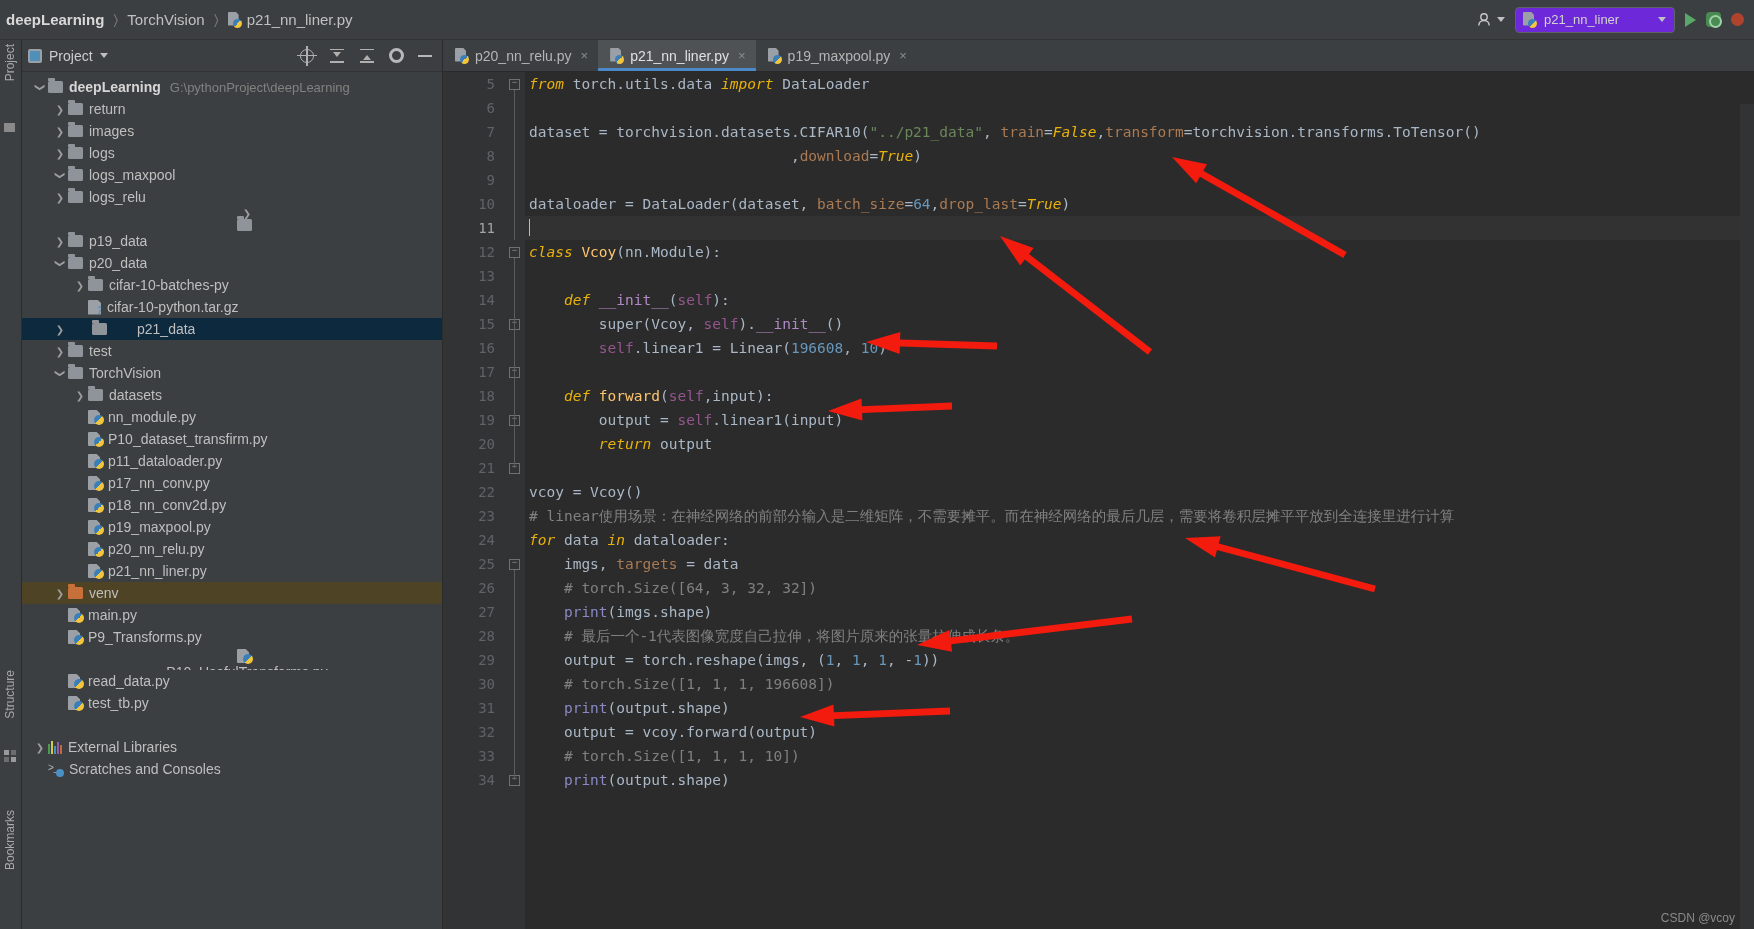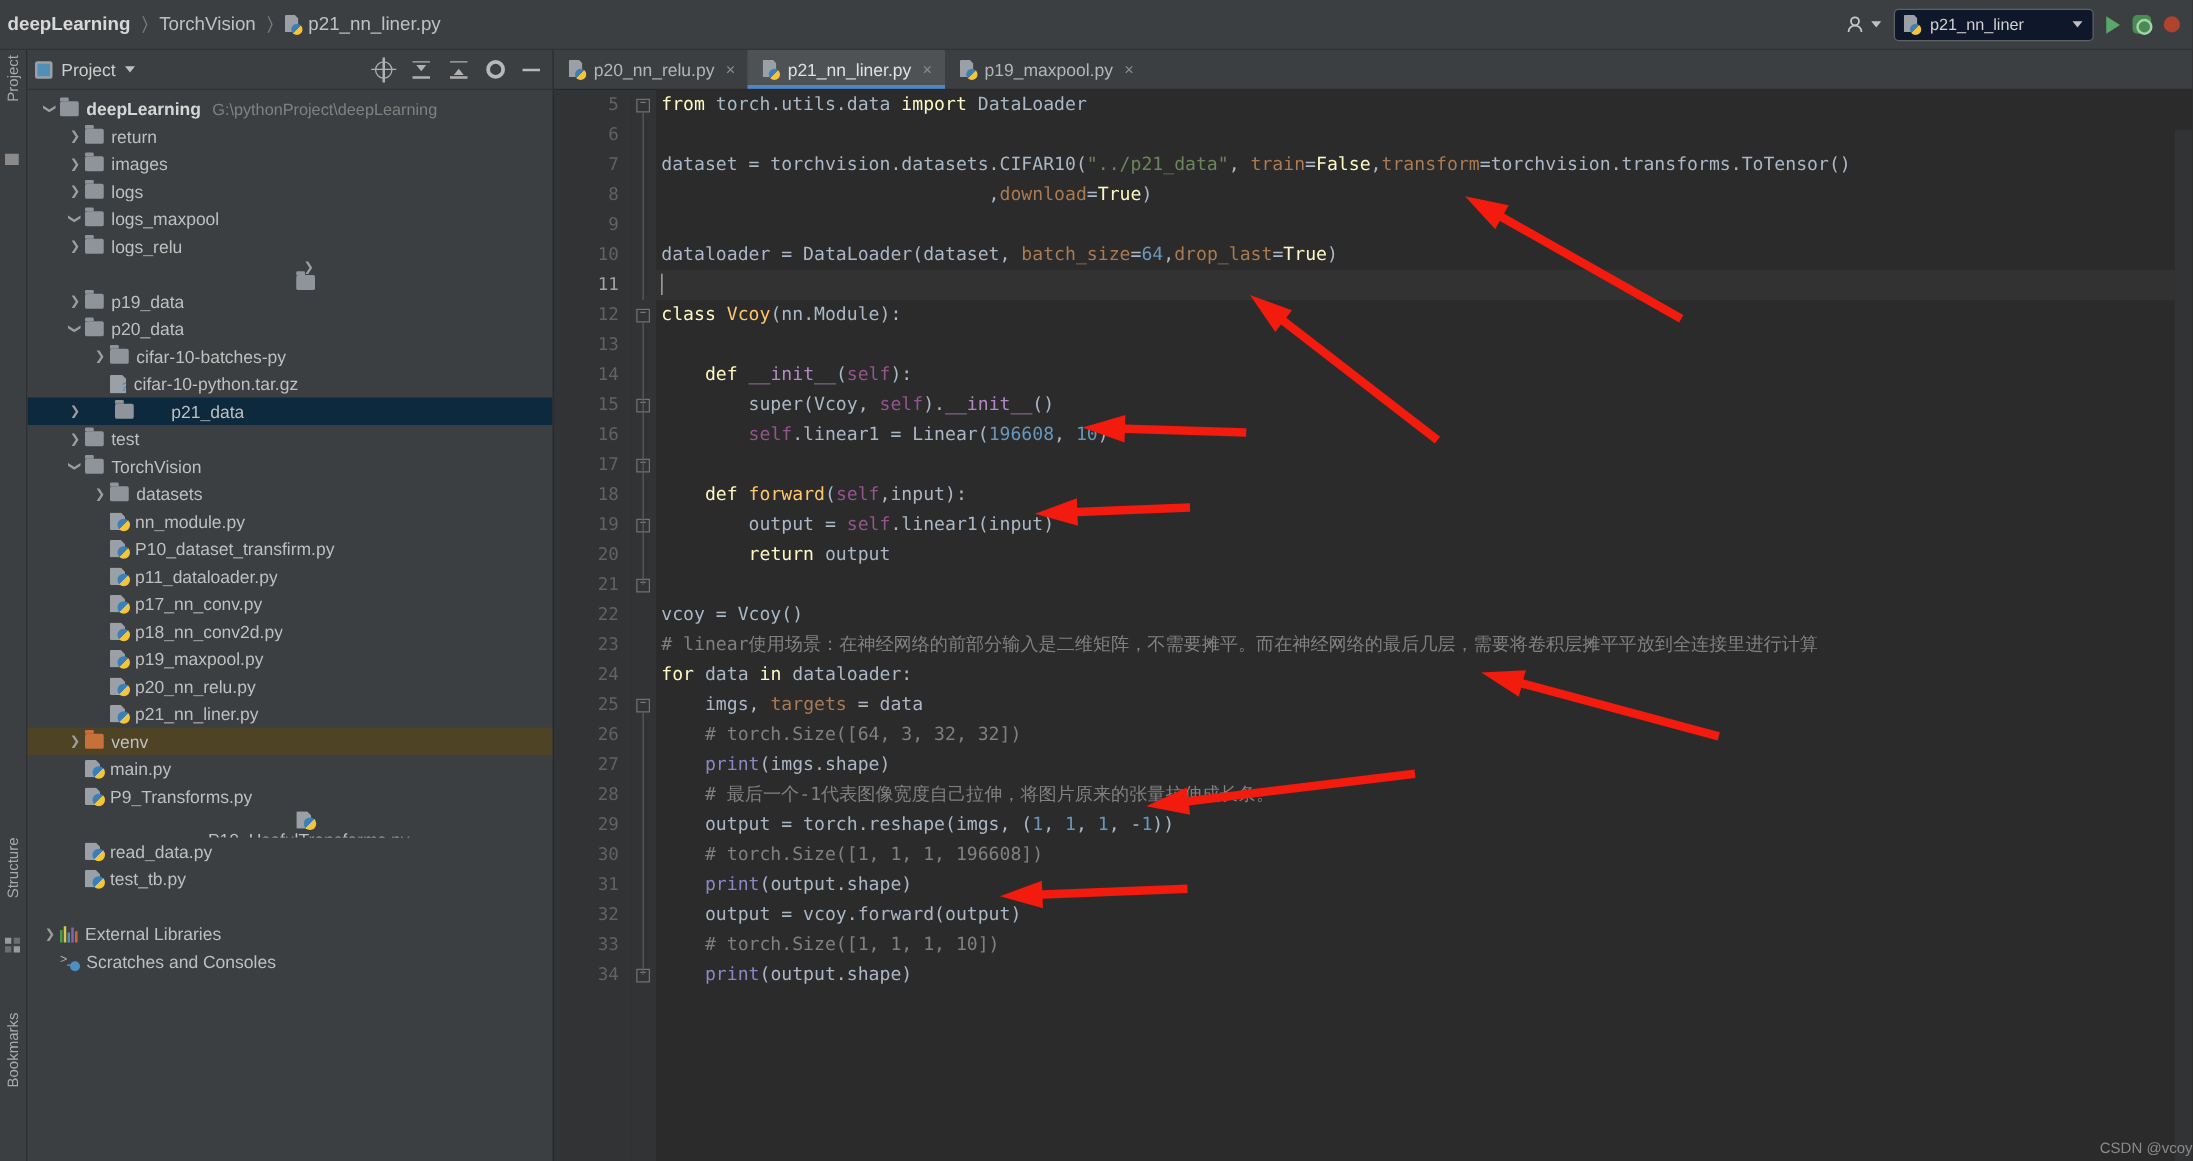--- a/index.html
+++ b/index.html
@@ -31,21 +31,21 @@
   }
   .py-icon::after {
     content:""; position:absolute; right:0px; bottom:0px; width:9px; height:9px;
     border-radius:50%;
     background:linear-gradient(135deg,#3b7fb8 0 50%, #f2c53d 50% 100%);
   }
 
   .titlebar-right { margin-left:auto; display:flex; align-items:center; gap:10px; padding-right:10px; }
   .user-icon { display:flex; align-items:center; gap:3px; color:#c9c9c9; font-size:13px; }
   .run-config {
-    display:flex; align-items:center; gap:7px; background:#0f172a;
+    display:flex; align-items:center; gap:7px; background:#6d28d9;
     border:1px solid #5e6264; border-radius:4px; height:26px;
     padding:0 8px 0 7px; color:#d2d2d2; font-size:13px; min-width:160px;
   }
   .tri-green { width:0;height:0;border-left:11px solid #59a869;border-top:7px solid transparent;border-bottom:7px solid transparent; }
   .bug-icon { width:15px;height:15px;border-radius:4px;background:#4a8a53;position:relative; }
   .bug-icon::after{content:"";position:absolute;left:3px;top:3px;width:9px;height:9px;border-radius:50%;border:2px solid #9fd3a7;}
   .stop-icon { width:13px;height:13px;border-radius:50%;background:#b0432e; }
   .caret { width:0;height:0;border-left:4px solid transparent;border-right:4px solid transparent;border-top:5px solid #c0c0c0; }
 
   
@@ -151,42 +151,42 @@
   .fold-mark.minus::after { content:"−"; position:relative; top:-2px; }
   .fold-bracket { position:absolute; left:9px; width:1px; background:#5a5d5f; }
 
   .code {
     position:absolute; left:82px; top:0; right:0; height:100%;
     font-family:"DejaVu Sans Mono", monospace; font-size:14.5px;
     line-height:24px; white-space:pre; color:#a9b7c6;
   }
   .cl { height:24px; padding-left:4px; }
   .cl.cur-line { background:#323232; }
-  .kw { color:#fef9c3; }
+  .kw { color:#eab308;font-style:italic; }
   .str { color:#6a8759; }
   .num { color:#6897bb; }
   .com { color:#808080; }
   .fn  { color:#ffc66d; }
   .self{ color:#94558d; }
   .kwarg{ color:#aa7a52; }
   .dunder{ color:#b389c5; }
   .builtin{ color:#8888c6; }
   .caret-bar {
     display:inline-block; width:1px; height:17px; background:#bbbbbb;
     position:relative; top:3px;
   }
   .right-gutter {
     position:absolute; right:0; top:32px; width:14px; bottom:0; background:#313335;
   }
 
   
   .arrows { position:absolute; inset:0; pointer-events:none; }
 
   .watermark {
-    position:absolute; right:0; bottom:4px; color:#8a8a8a; font-size:12px;
+    position:absolute; right:19px; bottom:4px; color:#8a8a8a; font-size:12px;
     font-family:"Liberation Sans", sans-serif;
   }
 </style>
 </head>
 <body>
 
 <div class="titlebar">
   <div class="crumb">
     <span class="crumb-strong">deepLearning</span>
     <span class="crumb-sep">〉</span>

